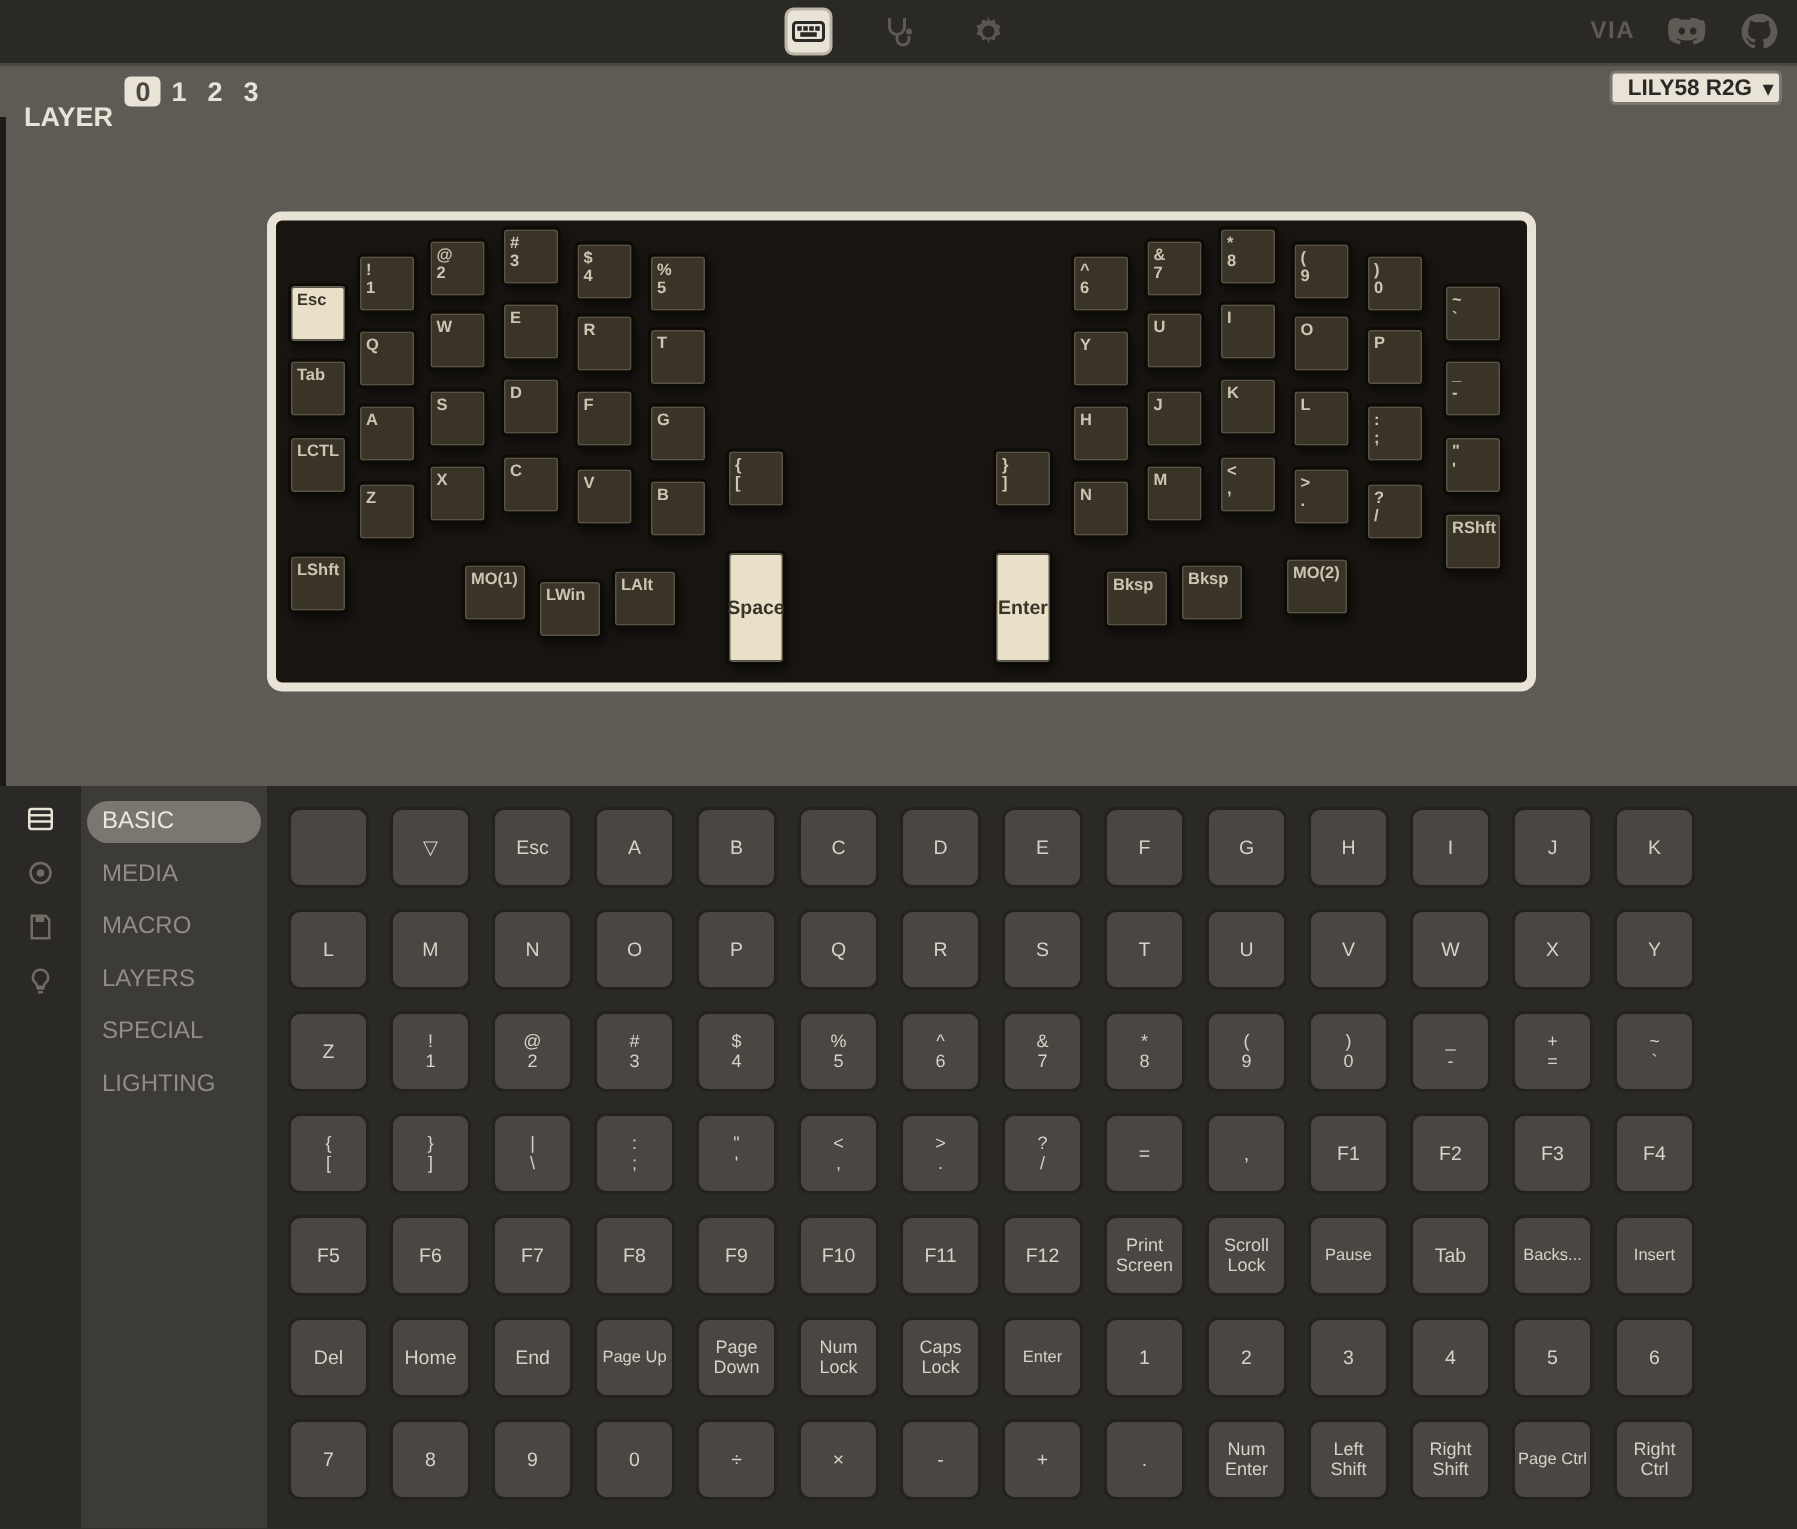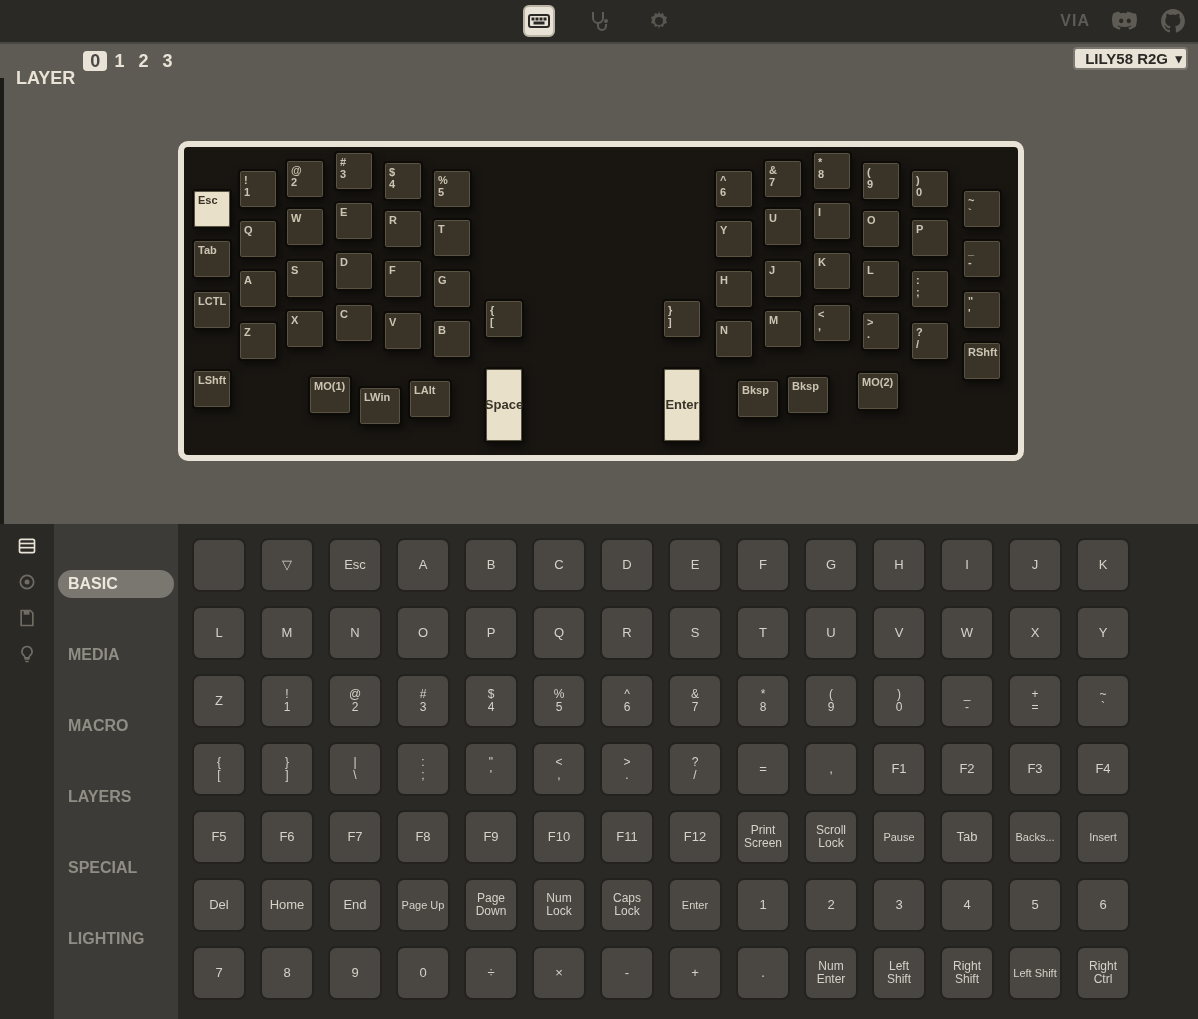--- a/index.html
+++ b/index.html
@@ -96,24 +96,23 @@
   display:flex; flex-direction:column; align-items:center;
   padding-top:12px; gap:16px;
 }
 .side-icons svg { width:20px; height:20px; fill:#706c64; }
 .categories {
   width:124px; background:#3d3b37;
   display:flex; flex-direction:column;
   padding:10px 4px;
 }
 .cat-item {
-  font-size:16px; font-weight:bold; color:#908d85;
+  font-size:16px; font-weight:normal; color:#908d85;
   padding:5px 10px; border-radius:14px; margin-bottom:7px;
   cursor:pointer;
-  margin-top:36px;
 }
 .cat-item.active { background:#7a7770; color:#ece8dc; }
 
 .picker {
   flex:1; background:#2b2926;
   padding:14px; overflow:hidden;
 }
 .pick-grid { display:flex; flex-direction:column; gap:14px; }
 .pick-row { display:flex; gap:14px; }
 .pick {
@@ -517,21 +516,21 @@
             <span class="b">Enter</span>
           </div>
           <div class="pick small-txt">
             <span class="t">Left</span>
             <span class="b">Shift</span>
           </div>
           <div class="pick small-txt">
             <span class="t">Right</span>
             <span class="b">Shift</span>
           </div>
-          <div class="pick small-txt">Left Shift</div>
+          <div class="pick small-txt">Page Ctrl</div>
           <div class="pick small-txt">
             <span class="t">Right</span>
             <span class="b">Ctrl</span>
           </div>
         </div>
       </div>
   </div>
 </div>
 
 </body></html>

